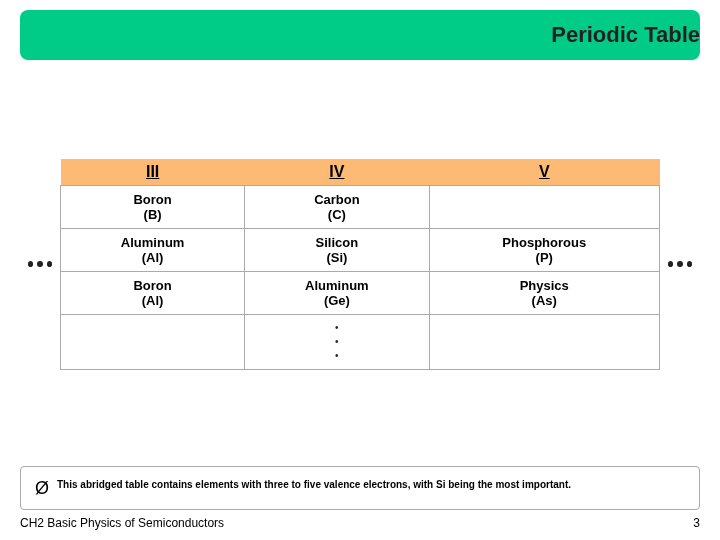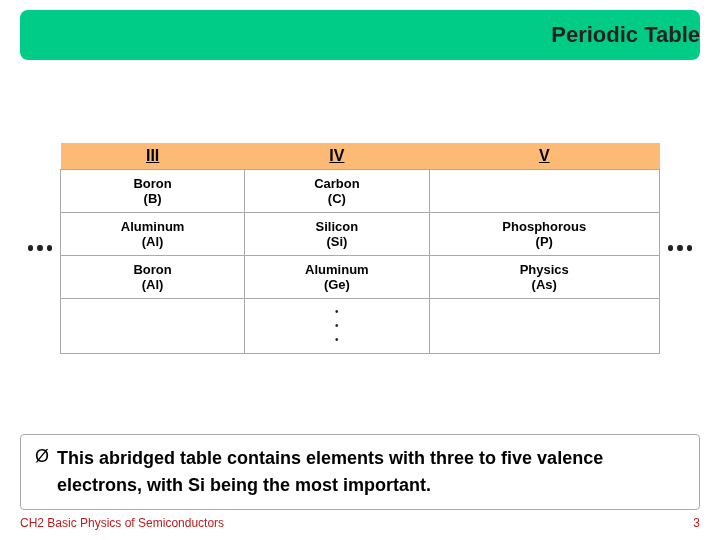--- a/index.html
+++ b/index.html
@@ -118,33 +118,33 @@
       gap: 8px;
       background: #fff;
     }
 
     .note-box .arrow {
       font-size: 18px;
       margin-top: 1px;
     }
 
     .note-text {
-      font-size: 18px;
+      font-size: 10px;
       font-weight: bold;
       line-height: 1.5;
     }
 
     .footer {
       display: flex;
       flex-direction: row;
       justify-content: space-between;
       width: 100%;
       margin-top: 6px;
       font-size: 12px;
-      color: #b91c1c;
+      color: #000000;
     }
   </style>
 </head>
 <body>
 
 <div class="title-banner">
   <span>Periodic Table</span>
 </div>
 
 <div class="main-content">

